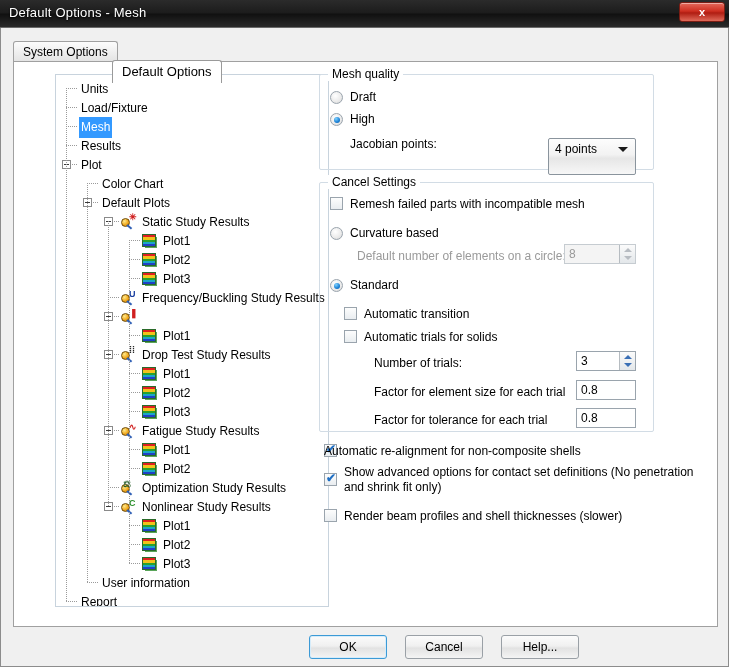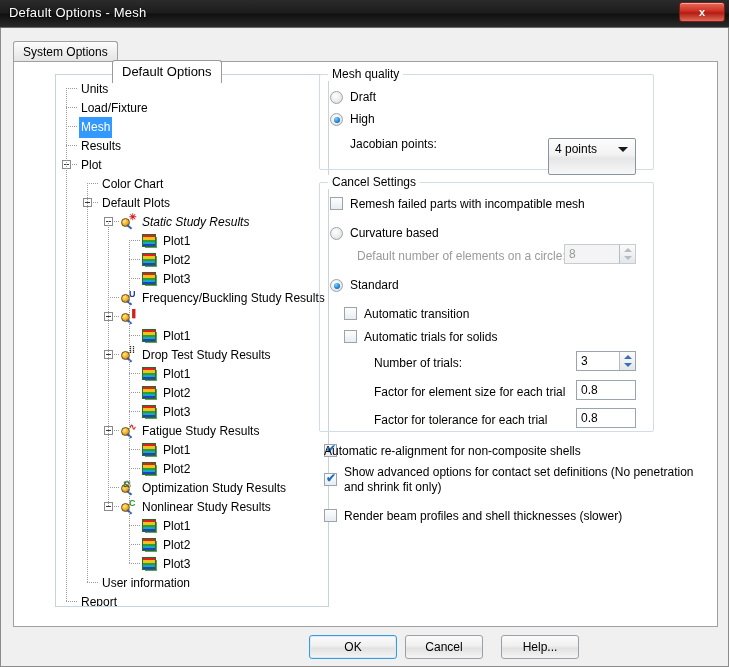--- a/index.html
+++ b/index.html
@@ -238,21 +238,21 @@
               <span class="lbl" style="position: absolute; left: 44px; top: 0px;">Default Plots</span>
             </div>
             <div class="node" style="height: 19px;">
               <div class="dotline" style="left: 52px;"></div>
               <div class="twisty" style="left: 48px;"></div>
               <div class="ico ico-study" style="left: 65px;">
                 <div class="mag"></div>
                 <div class="mag-handle"></div>
                 <div class="acc" style="color: rgb(208, 32, 32); left: 8px; top: -1px;">✳</div>
               </div>
-              <span class="lbl" style="position: absolute; left: 84px; top: 0px; font-style: italic;">Static Study Results</span>
+              <span class="lbl" style="position: absolute; left: 84px; top: 0px;">Static Study Results</span>
             </div>
             <div class="node" style="height: 19px;">
               <div class="dotline" style="left: 73px;"></div>
               <div class="ico ico-plot" style="left: 86px;"></div>
               <span class="lbl" style="position: absolute; left: 105px; top: 0px;">Plot1</span>
             </div>
             <div class="node" style="height: 19px;">
               <div class="dotline" style="left: 73px;"></div>
               <div class="ico ico-plot" style="left: 86px;"></div>
               <span class="lbl" style="position: absolute; left: 105px; top: 0px;">Plot2</span>
@@ -442,18 +442,18 @@
       <div class="row" style="left:310px; top:382px;">Automatic re-alignment for non-composite shells</div>
 
       <div class="check on" style="left:310px; top:411px;"></div>
       <div class="row" style="left:330px; top:403px; width:355px; white-space:normal; line-height:15px;">Show advanced options for contact set definitions (No penetration and shrink fit only)</div>
 
       <div class="check" style="left:310px; top:447px;"></div>
       <div class="row" style="left:330px; top:447px;">Render beam profiles and shell thicknesses (slower)</div>
 
     </div>
 
-    <div class="btn default" style="left:308px; top:607px; width:88px;">OK</div>
+    <div class="btn default" style="left:308px; top:607px; width:78px;">OK</div>
     <div class="btn" style="left:404px; top:607px; width:78px;">Cancel</div>
     <div class="btn" style="left:500px; top:607px; width:78px;">Help...</div>
 
   </div>
 </div>
 
 </body></html>

